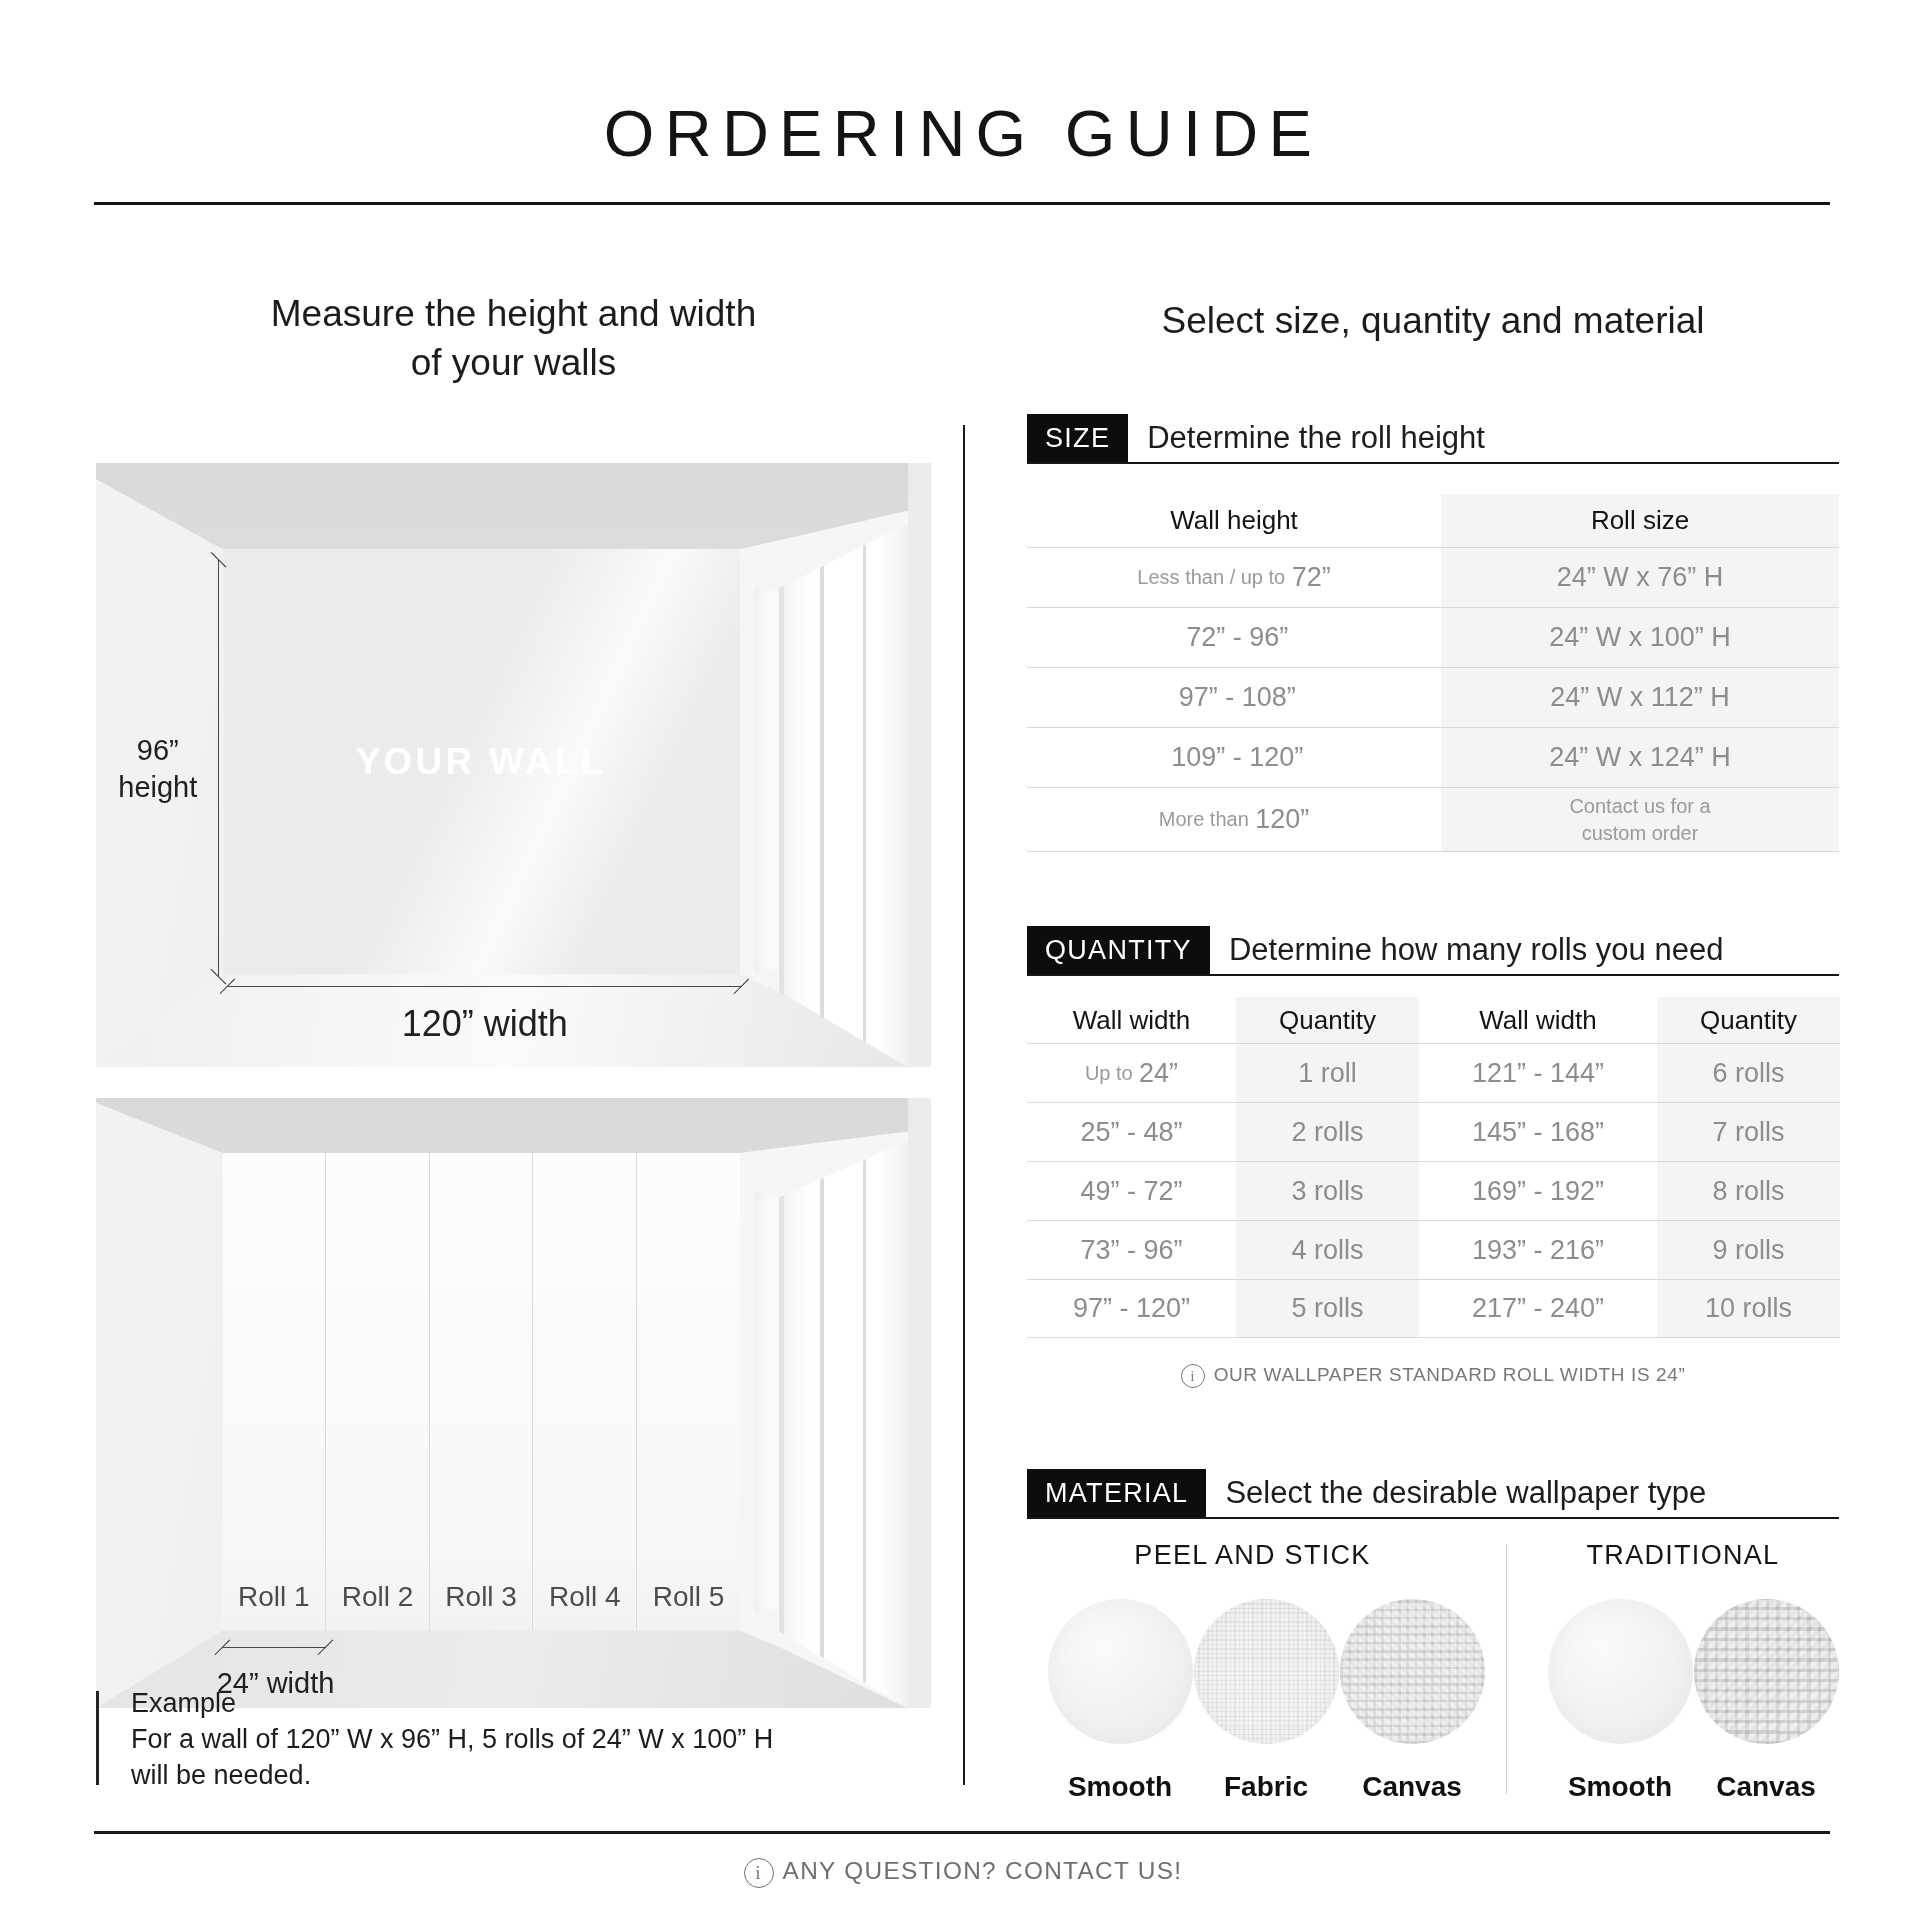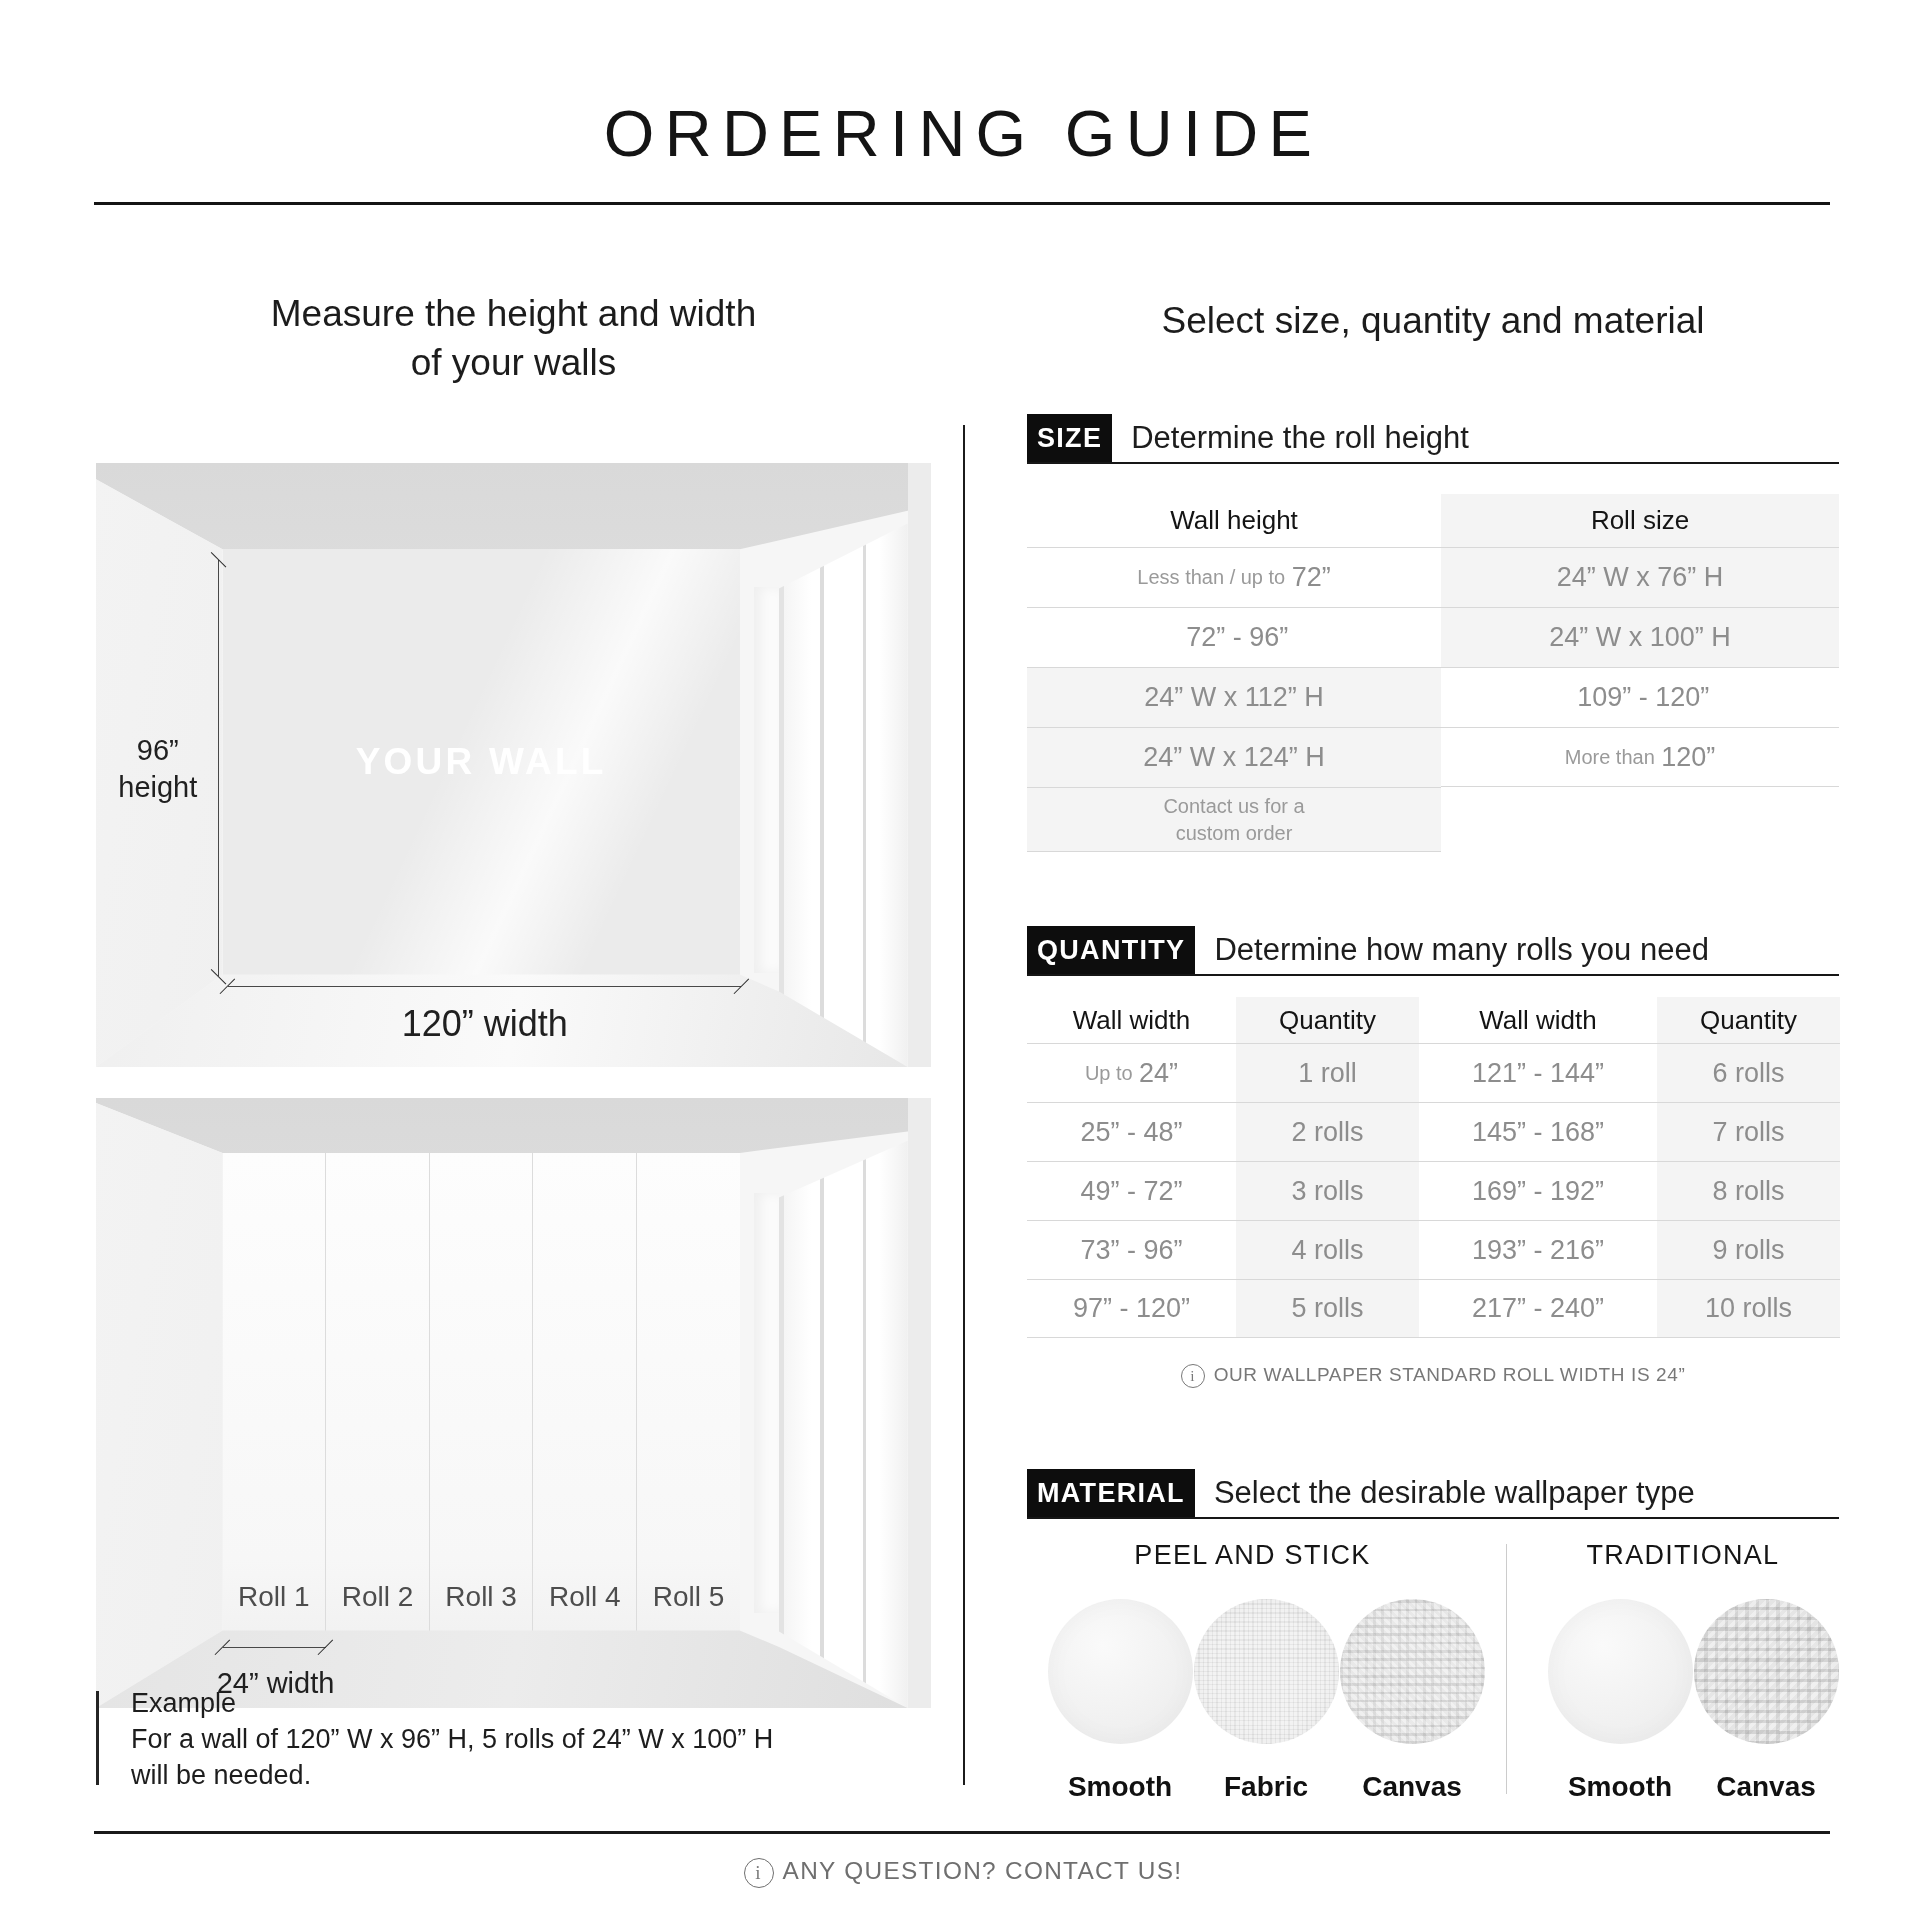--- a/index.html
+++ b/index.html
@@ -79,21 +79,21 @@
 
   
   .example{position:absolute;left:96px;top:1686px;width:835px;}
   .example-bar{position:absolute;left:0;top:5.1px;width:2.6px;height:94px;background:#242424;}
   .example-text{margin-left:35px;font-size:27px;line-height:1.33;color:#1d1d1d;}
 
   
   .sec-head{position:absolute;left:1027px;width:812px;height:48px;border-bottom:2.6px solid #161616;
     display:flex;align-items:stretch;}
   .badge{display:flex;align-items:center;background:#0d0d0d;color:#ffffff;
-    padding:0 10px;font-size:27px;font-weight:700;letter-spacing:1.3px;}
+    padding:0 18px;font-size:27px;font-weight:400;letter-spacing:1.3px;}
   .sec-sub{display:flex;align-items:center;margin-left:19px;font-size:31px;color:#1d1d1d;}
   .sh-size{top:414px;} .sh-qty{top:926px;} .sh-mat{top:1469px;}
 
   
   .grid{position:absolute;left:1027px;display:grid;}
   .cell{display:flex;align-items:center;justify-content:center;text-align:center;}
   .cell.gray{background:#f4f4f4;}
   .th{font-size:26px;color:#141414;}
   .tv{font-size:27px;color:#8d8d8d;}
   .tp{font-size:20px;color:#9a9a9a;margin-right:6.4px;}
@@ -246,20 +246,24 @@
       <span>72”</span>
     </div>
     <div class="cell tv gray rsep">24” W x 76” H</div>
 
     <div class="cell tv rsep">
       <span class="tp"></span>
       <span>72” - 96”</span>
     </div>
     <div class="cell tv gray rsep">24” W x 100” H</div>
 
+    <div class="cell tv rsep">
+      <span class="tp"></span>
+      <span>97” - 108”</span>
+    </div>
     <div class="cell tv gray rsep">24” W x 112” H</div>
 
     <div class="cell tv rsep">
       <span class="tp"></span>
       <span>109” - 120”</span>
     </div>
     <div class="cell tv gray rsep">24” W x 124” H</div>
 
     <div class="cell tv rsep bsep">
       <span class="tp">More than </span>

